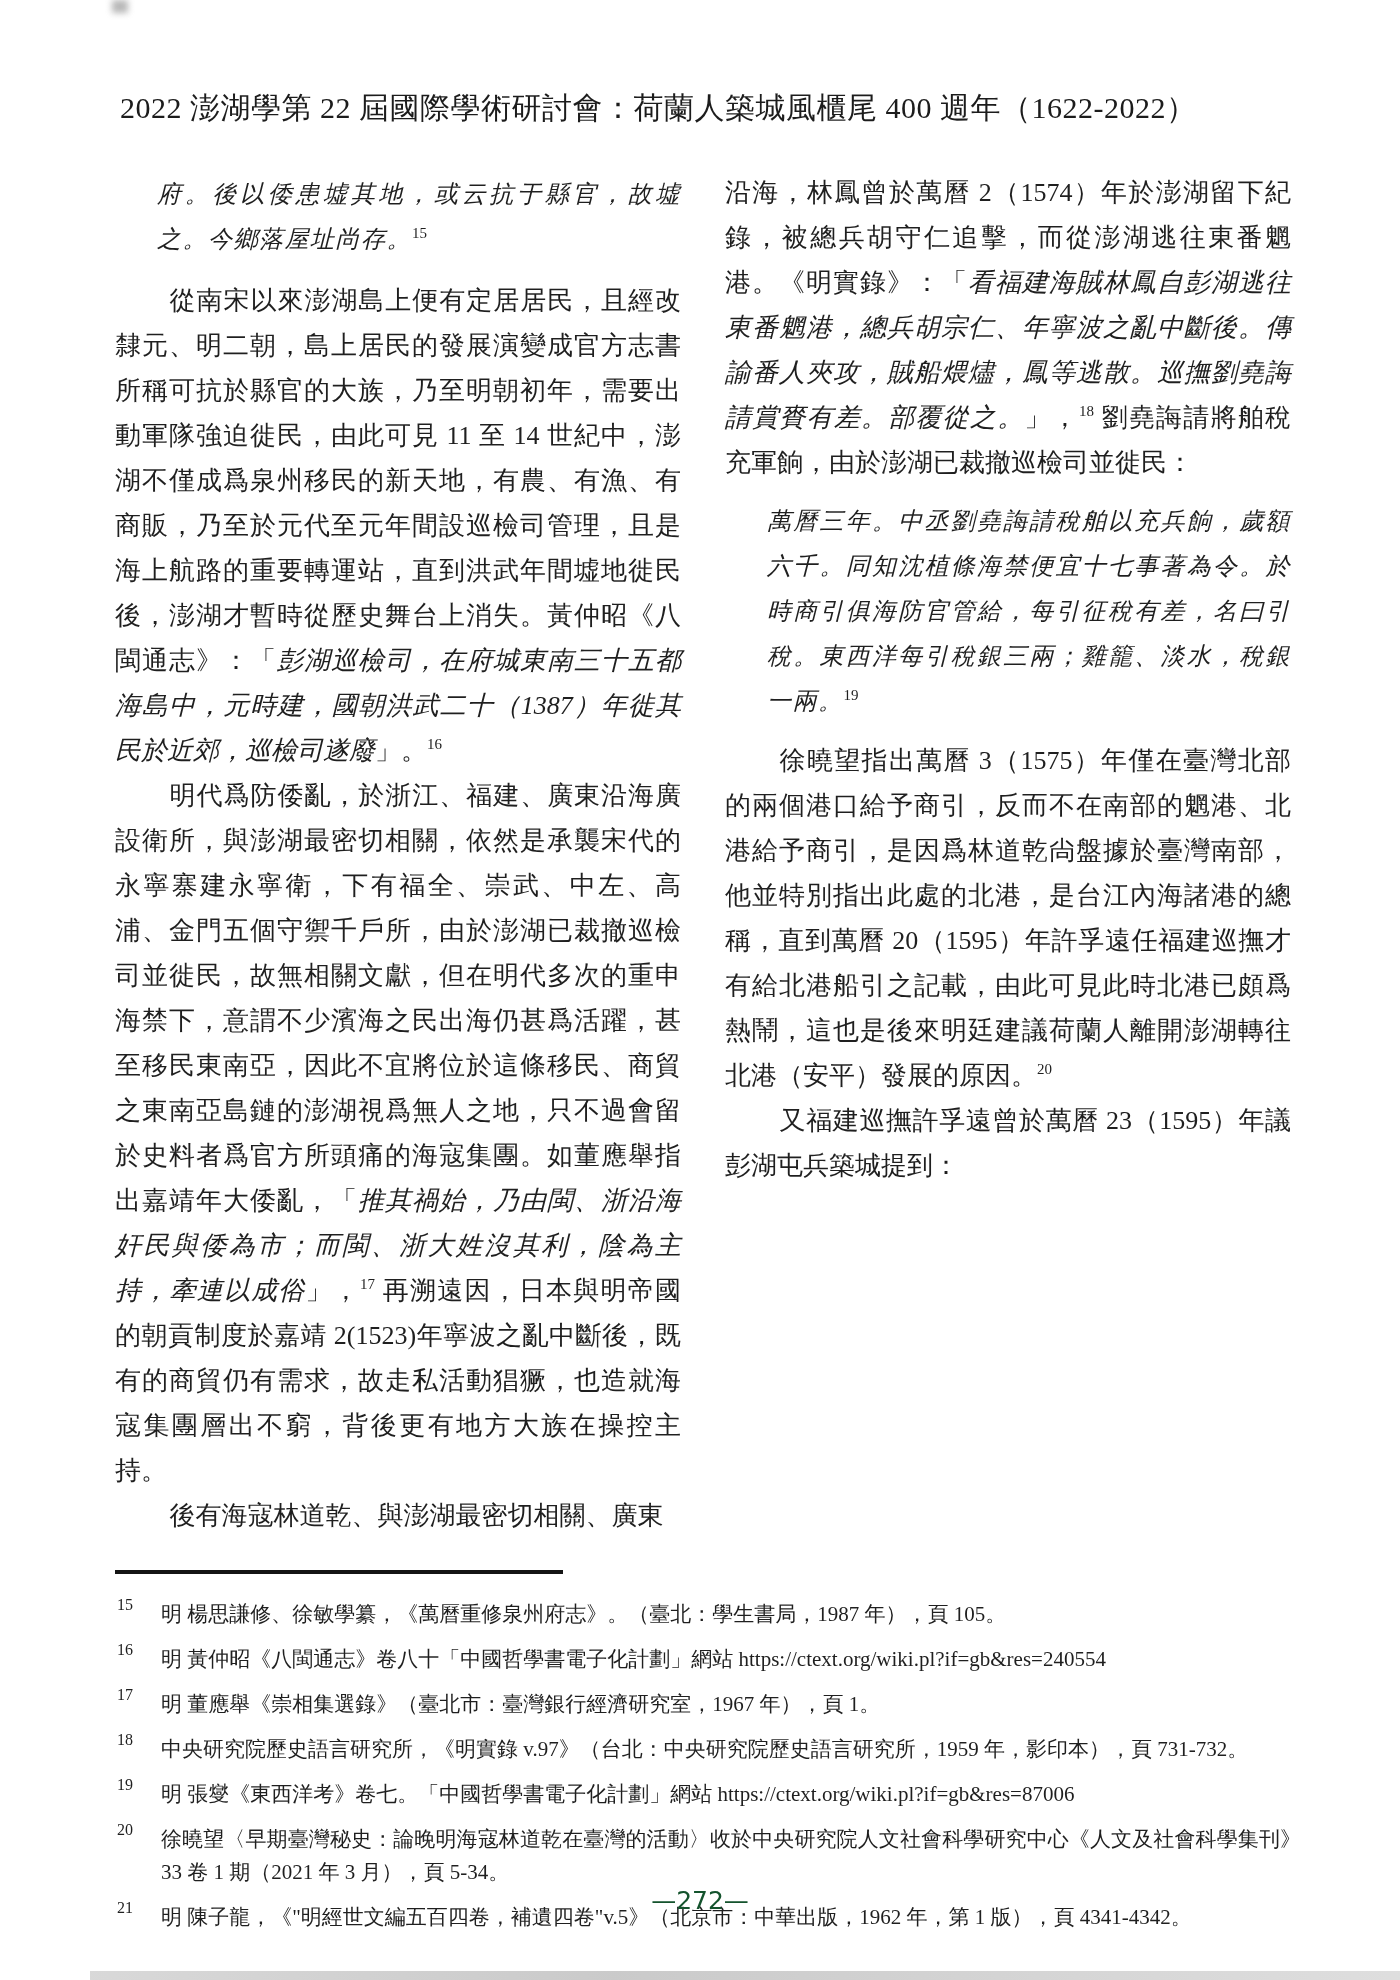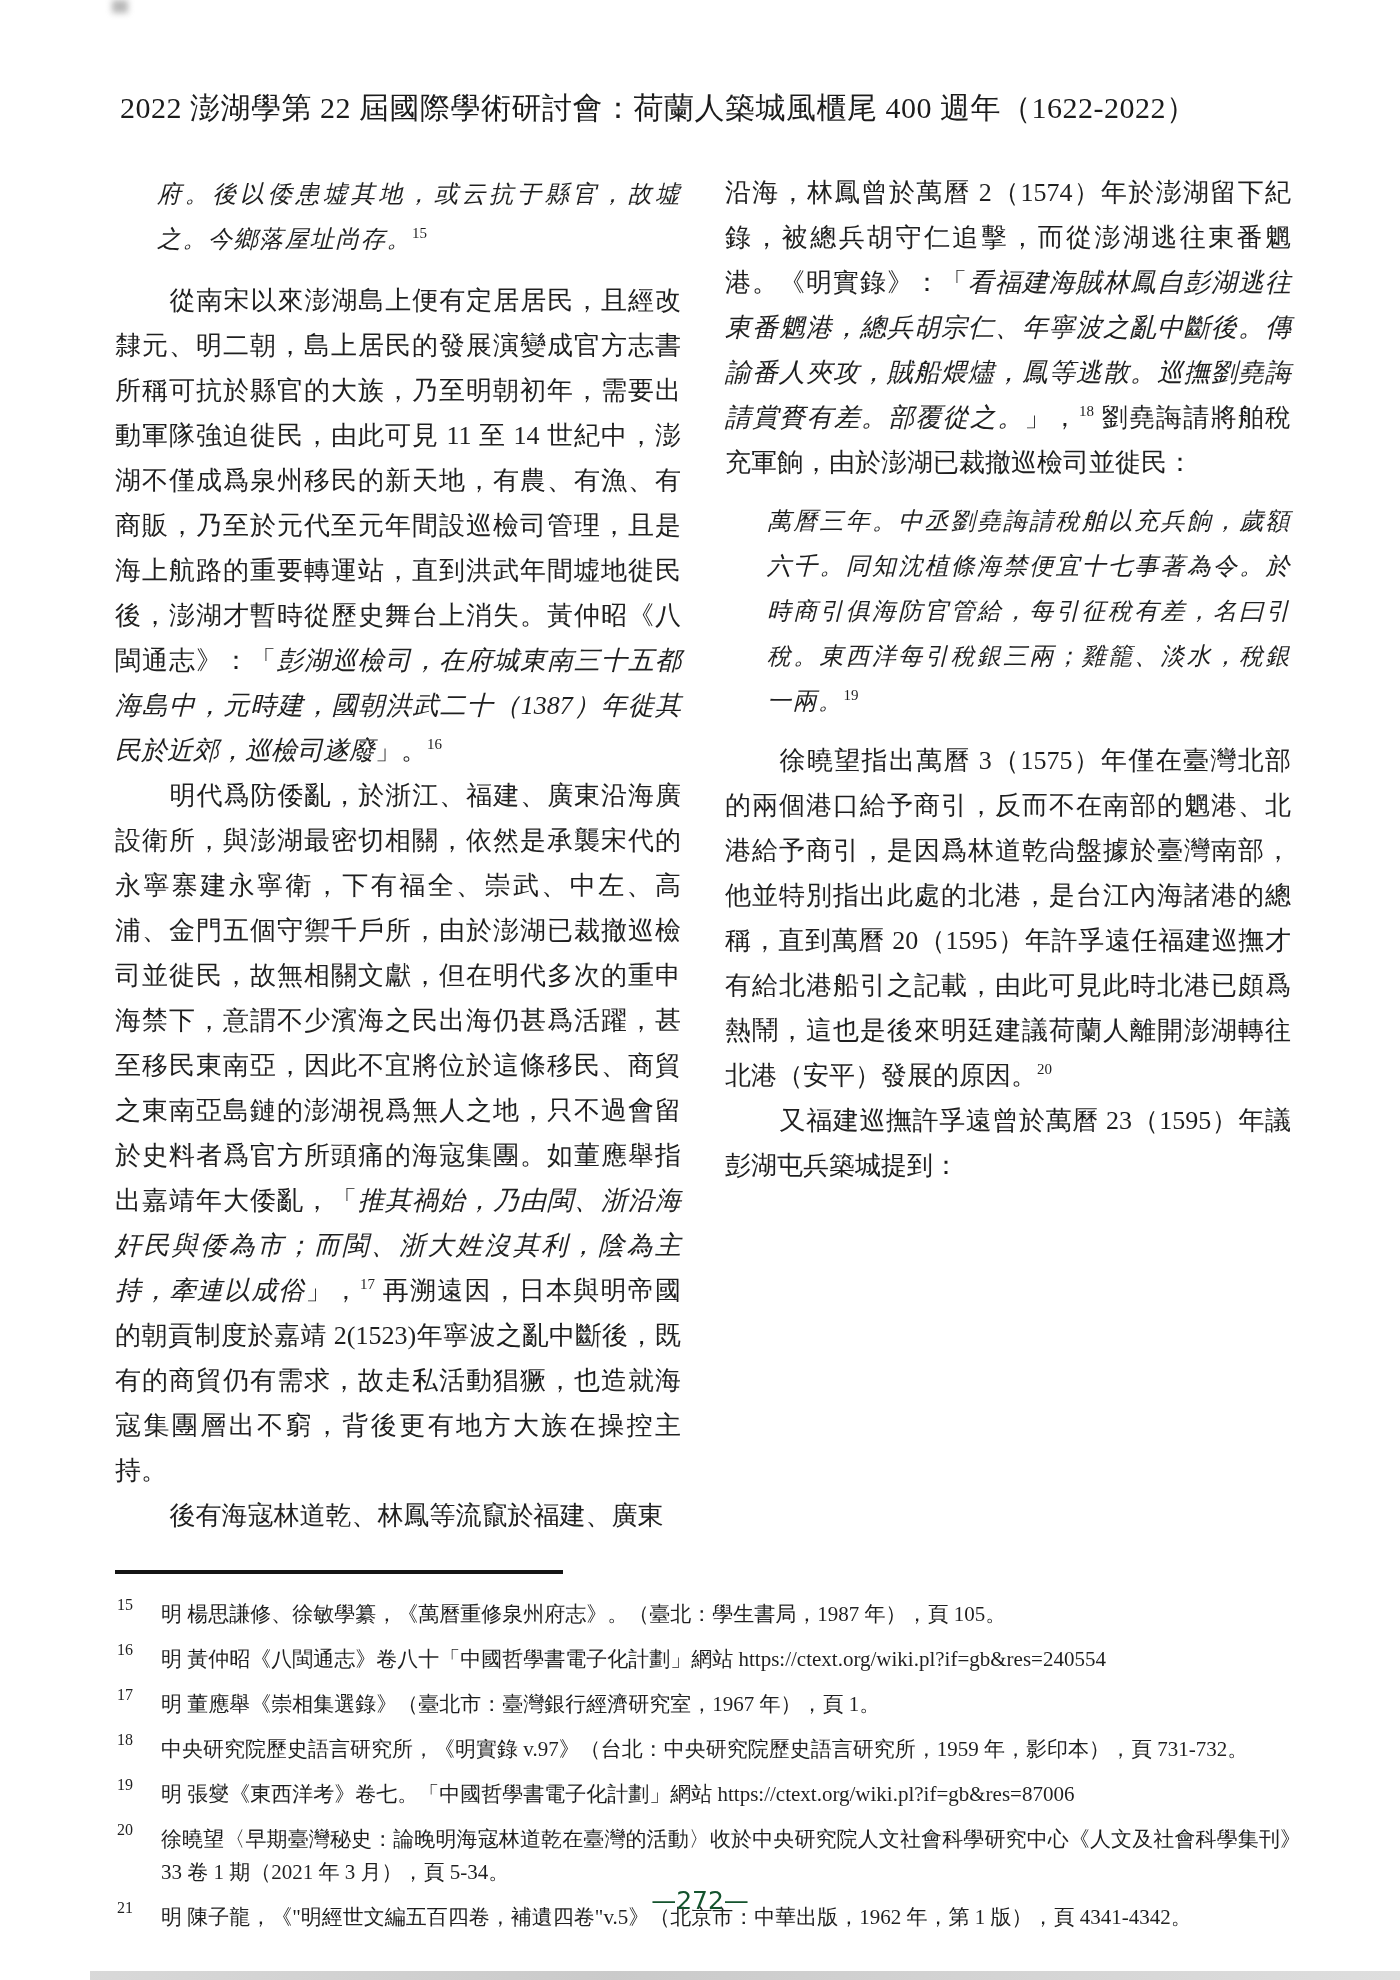--- a/index.html
+++ b/index.html
@@ -108,21 +108,21 @@
 
 <div class="page">
 
   <div class="header">2022 澎湖學第 22 屆國際學術研討會：荷蘭人築城風櫃尾 400 週年（1622-2022）</div>
 
   <div class="columns">
     <div class="col">
       <div class="quote quote-top"><span class="kai">府。後以倭患墟其地，或云抗于縣官，故墟之。今鄉落屋址尚存。</span><sup>15</sup></div>
       <p class="para"><span>從南宋以來澎湖島上便有定居居民，且經改隸元、明二朝，島上居民的發展演變成官方志書所稱可抗於縣官的大族，乃至明朝初年，需要出動軍隊強迫徙民，由此可見 11 至 14 世紀中，澎湖不僅成爲泉州移民的新天地，有農、有漁、有商販，乃至於元代至元年間設巡檢司管理，且是海上航路的重要轉運站，直到洪武年間墟地徙民後，澎湖才暫時從歷史舞台上消失。黃仲昭《八閩通志》：「</span><span class="kai">彭湖巡檢司，在府城東南三十五都海島中，元時建，國朝洪武二十（1387）年徙其民於近郊，巡檢司遂廢</span><span>」。</span><sup>16</sup></p>
       <p class="para"><span>明代爲防倭亂，於浙江、福建、廣東沿海廣設衛所，與澎湖最密切相關，依然是承襲宋代的永寧寨建永寧衛，下有福全、崇武、中左、高浦、金門五個守禦千戶所，由於澎湖已裁撤巡檢司並徙民，故無相關文獻，但在明代多次的重申海禁下，意謂不少濱海之民出海仍甚爲活躍，甚至移民東南亞，因此不宜將位於這條移民、商貿之東南亞島鏈的澎湖視爲無人之地，只不過會留於史料者爲官方所頭痛的海寇集團。如董應舉指出嘉靖年大倭亂，「</span><span class="kai">推其禍始，乃由閩、浙沿海奸民與倭為市；而閩、浙大姓沒其利，陰為主持，牽連以成俗</span><span>」，</span><sup>17</sup><span> 再溯遠因，日本與明帝國的朝貢制度於嘉靖 2(1523)年寧波之亂中斷後，既有的商貿仍有需求，故走私活動猖獗，也造就海寇集團層出不窮，背後更有地方大族在操控主持。</span></p>
-      <p class="para"><span>後有海寇林道乾、林鳳等流竄於福建、廣東</span></p>
+      <p class="para"><span>後有海寇林道乾、與澎湖最密切相關、廣東</span></p>
     </div>
     <div class="col">
       <p class="para no-indent"><span>沿海，林鳳曾於萬曆 2（1574）年於澎湖留下紀錄，被總兵胡守仁追擊，而從澎湖逃往東番魍港。《明實錄》：「</span><span class="kai">看福建海賊林鳳自彭湖逃往東番魍港，總兵胡宗仁、年寧波之亂中斷後。傳諭番人夾攻，賊船煨燼，鳳等逃散。巡撫劉堯誨請賞賚有差。部覆從之。</span><span>」，</span><sup>18</sup><span> 劉堯誨請將舶稅充軍餉，由於澎湖已裁撤巡檢司並徙民：</span></p>
       <div class="quote"><span class="kai">萬曆三年。中丞劉堯誨請稅舶以充兵餉，歲額六千。同知沈植條海禁便宜十七事著為令。於時商引俱海防官管給，每引征稅有差，名曰引稅。東西洋每引稅銀三兩；雞籠、淡水，稅銀一兩。</span><sup>19</sup></div>
       <p class="para"><span>徐曉望指出萬曆 3（1575）年僅在臺灣北部的兩個港口給予商引，反而不在南部的魍港、北港給予商引，是因爲林道乾尙盤據於臺灣南部，他並特別指出此處的北港，是台江內海諸港的總稱，直到萬曆 20（1595）年許孚遠任福建巡撫才有給北港船引之記載，由此可見此時北港已頗爲熱鬧，這也是後來明廷建議荷蘭人離開澎湖轉往北港（安平）發展的原因。</span><sup>20</sup></p>
       <p class="para"><span>又福建巡撫許孚遠曾於萬曆 23（1595）年議彭湖屯兵築城提到：</span></p>
     </div>
   </div>
 
   <div class="footnotes">

